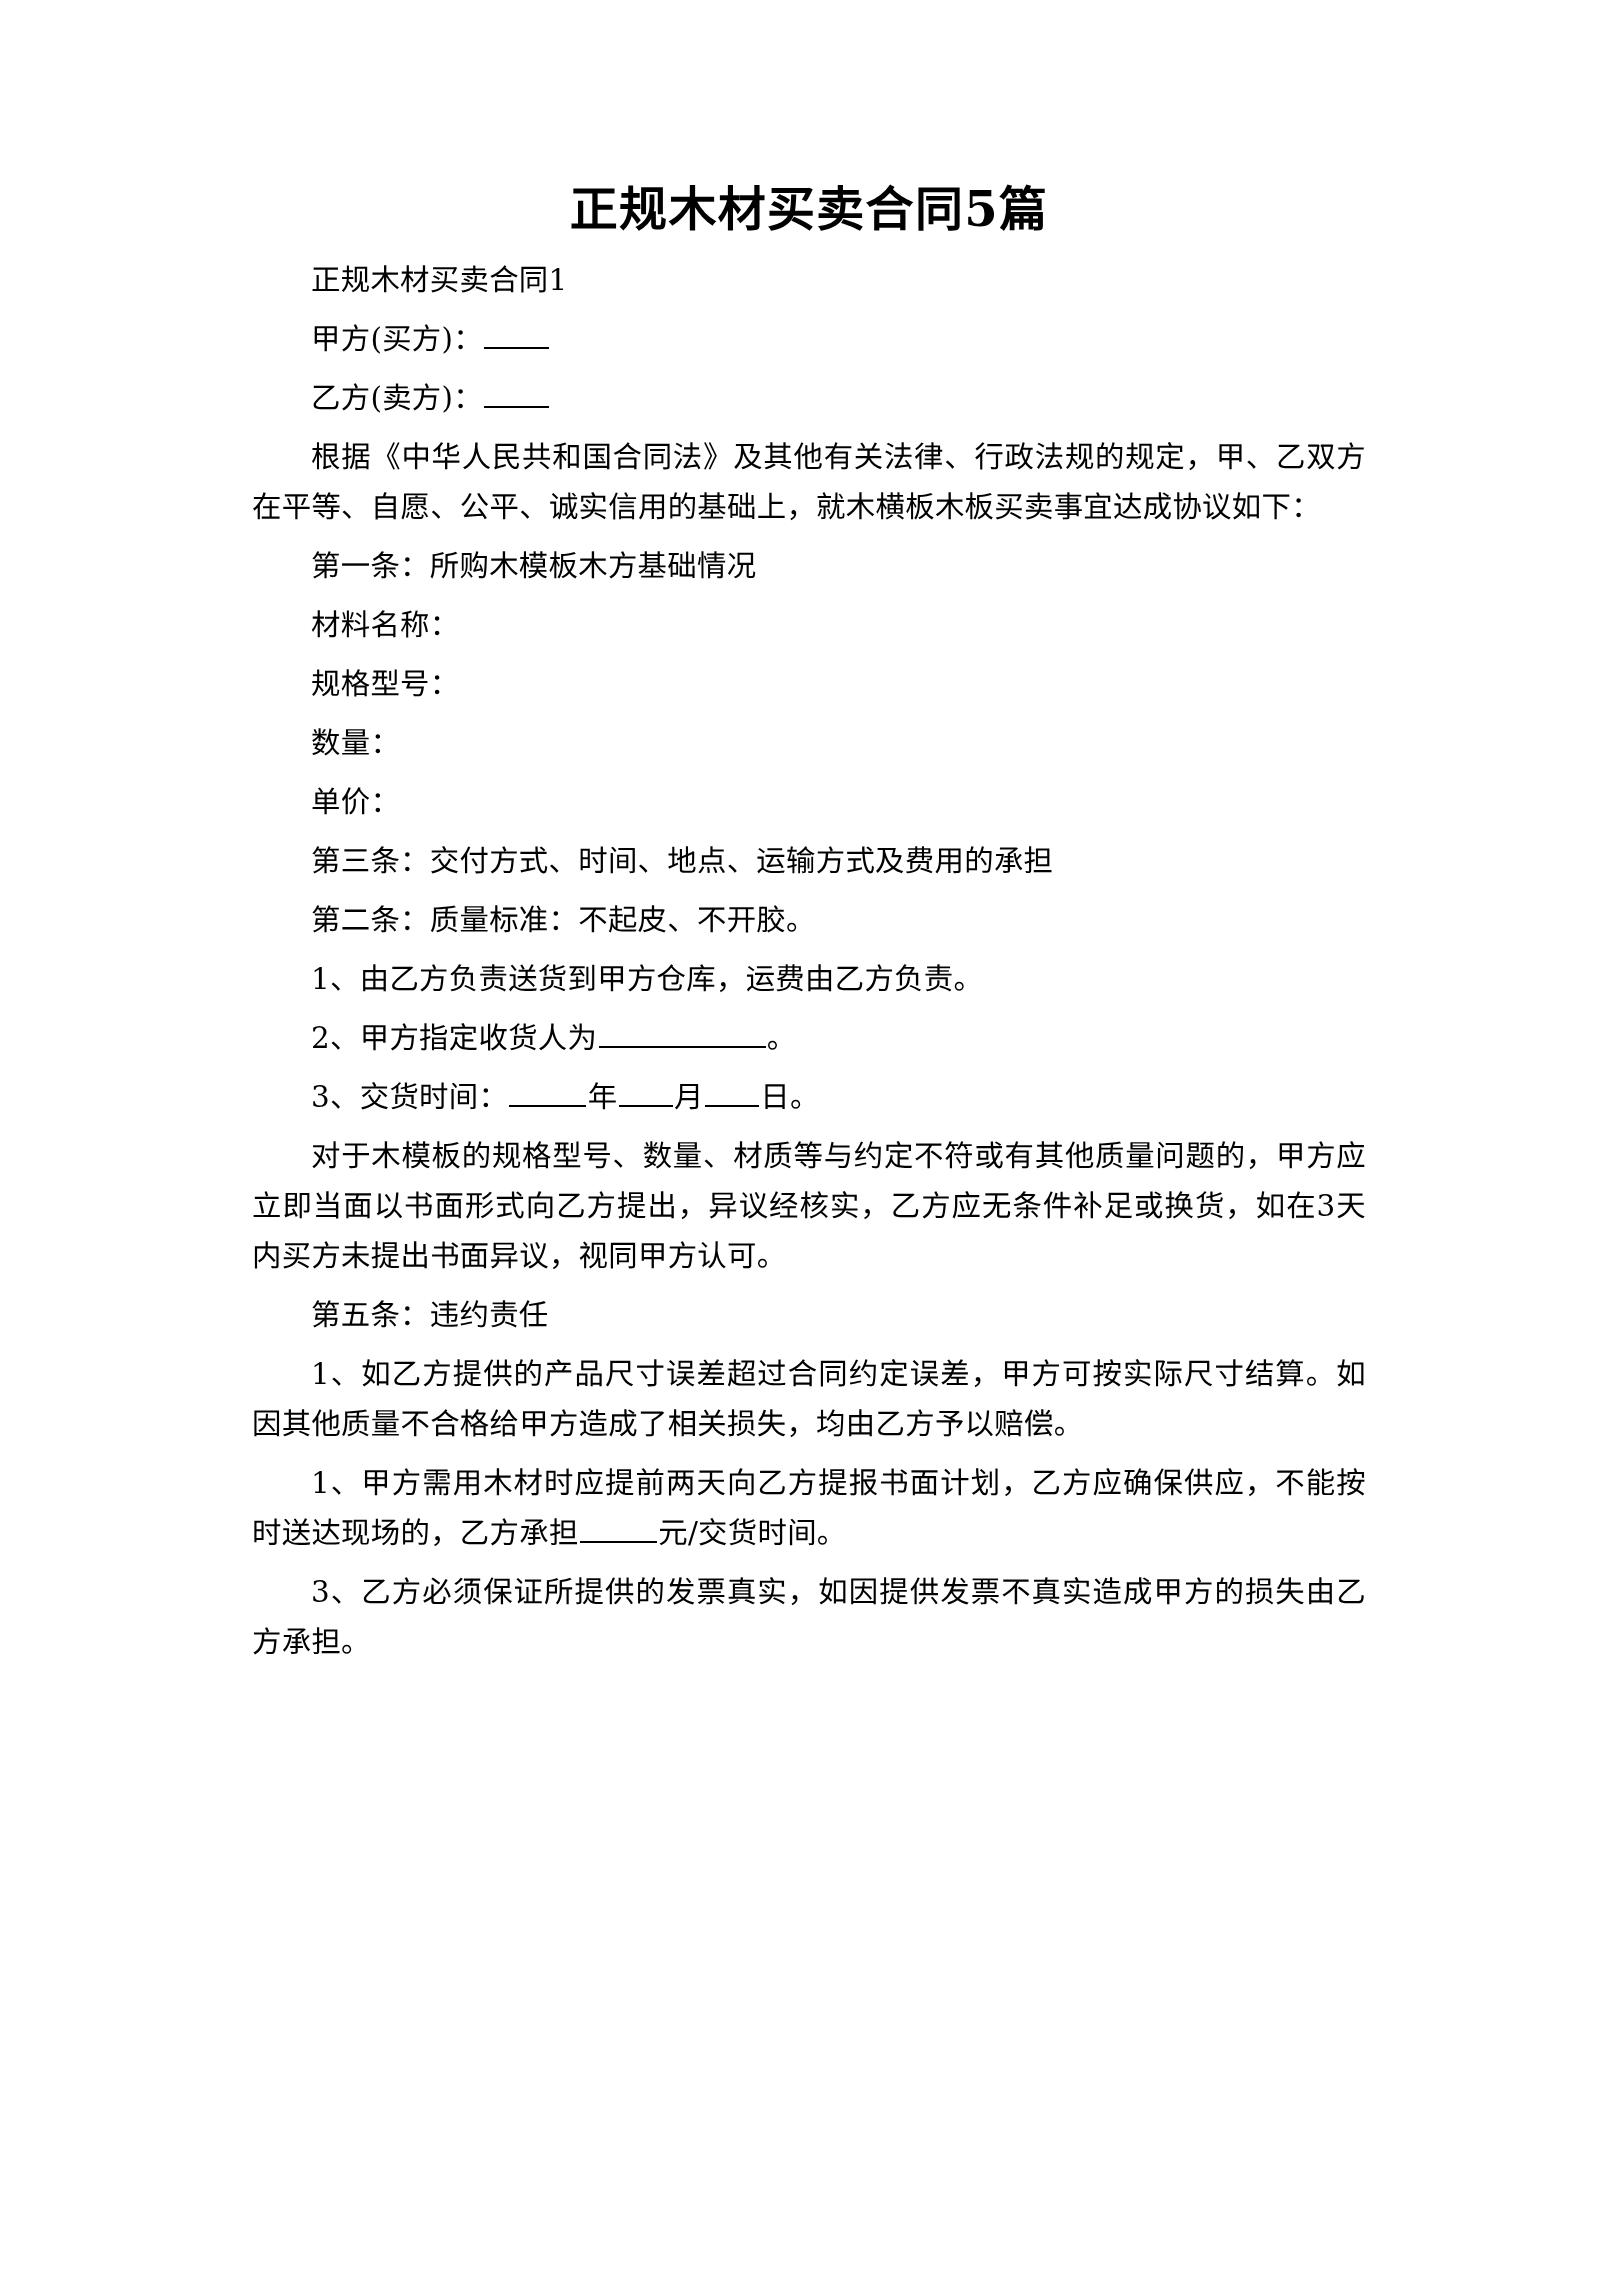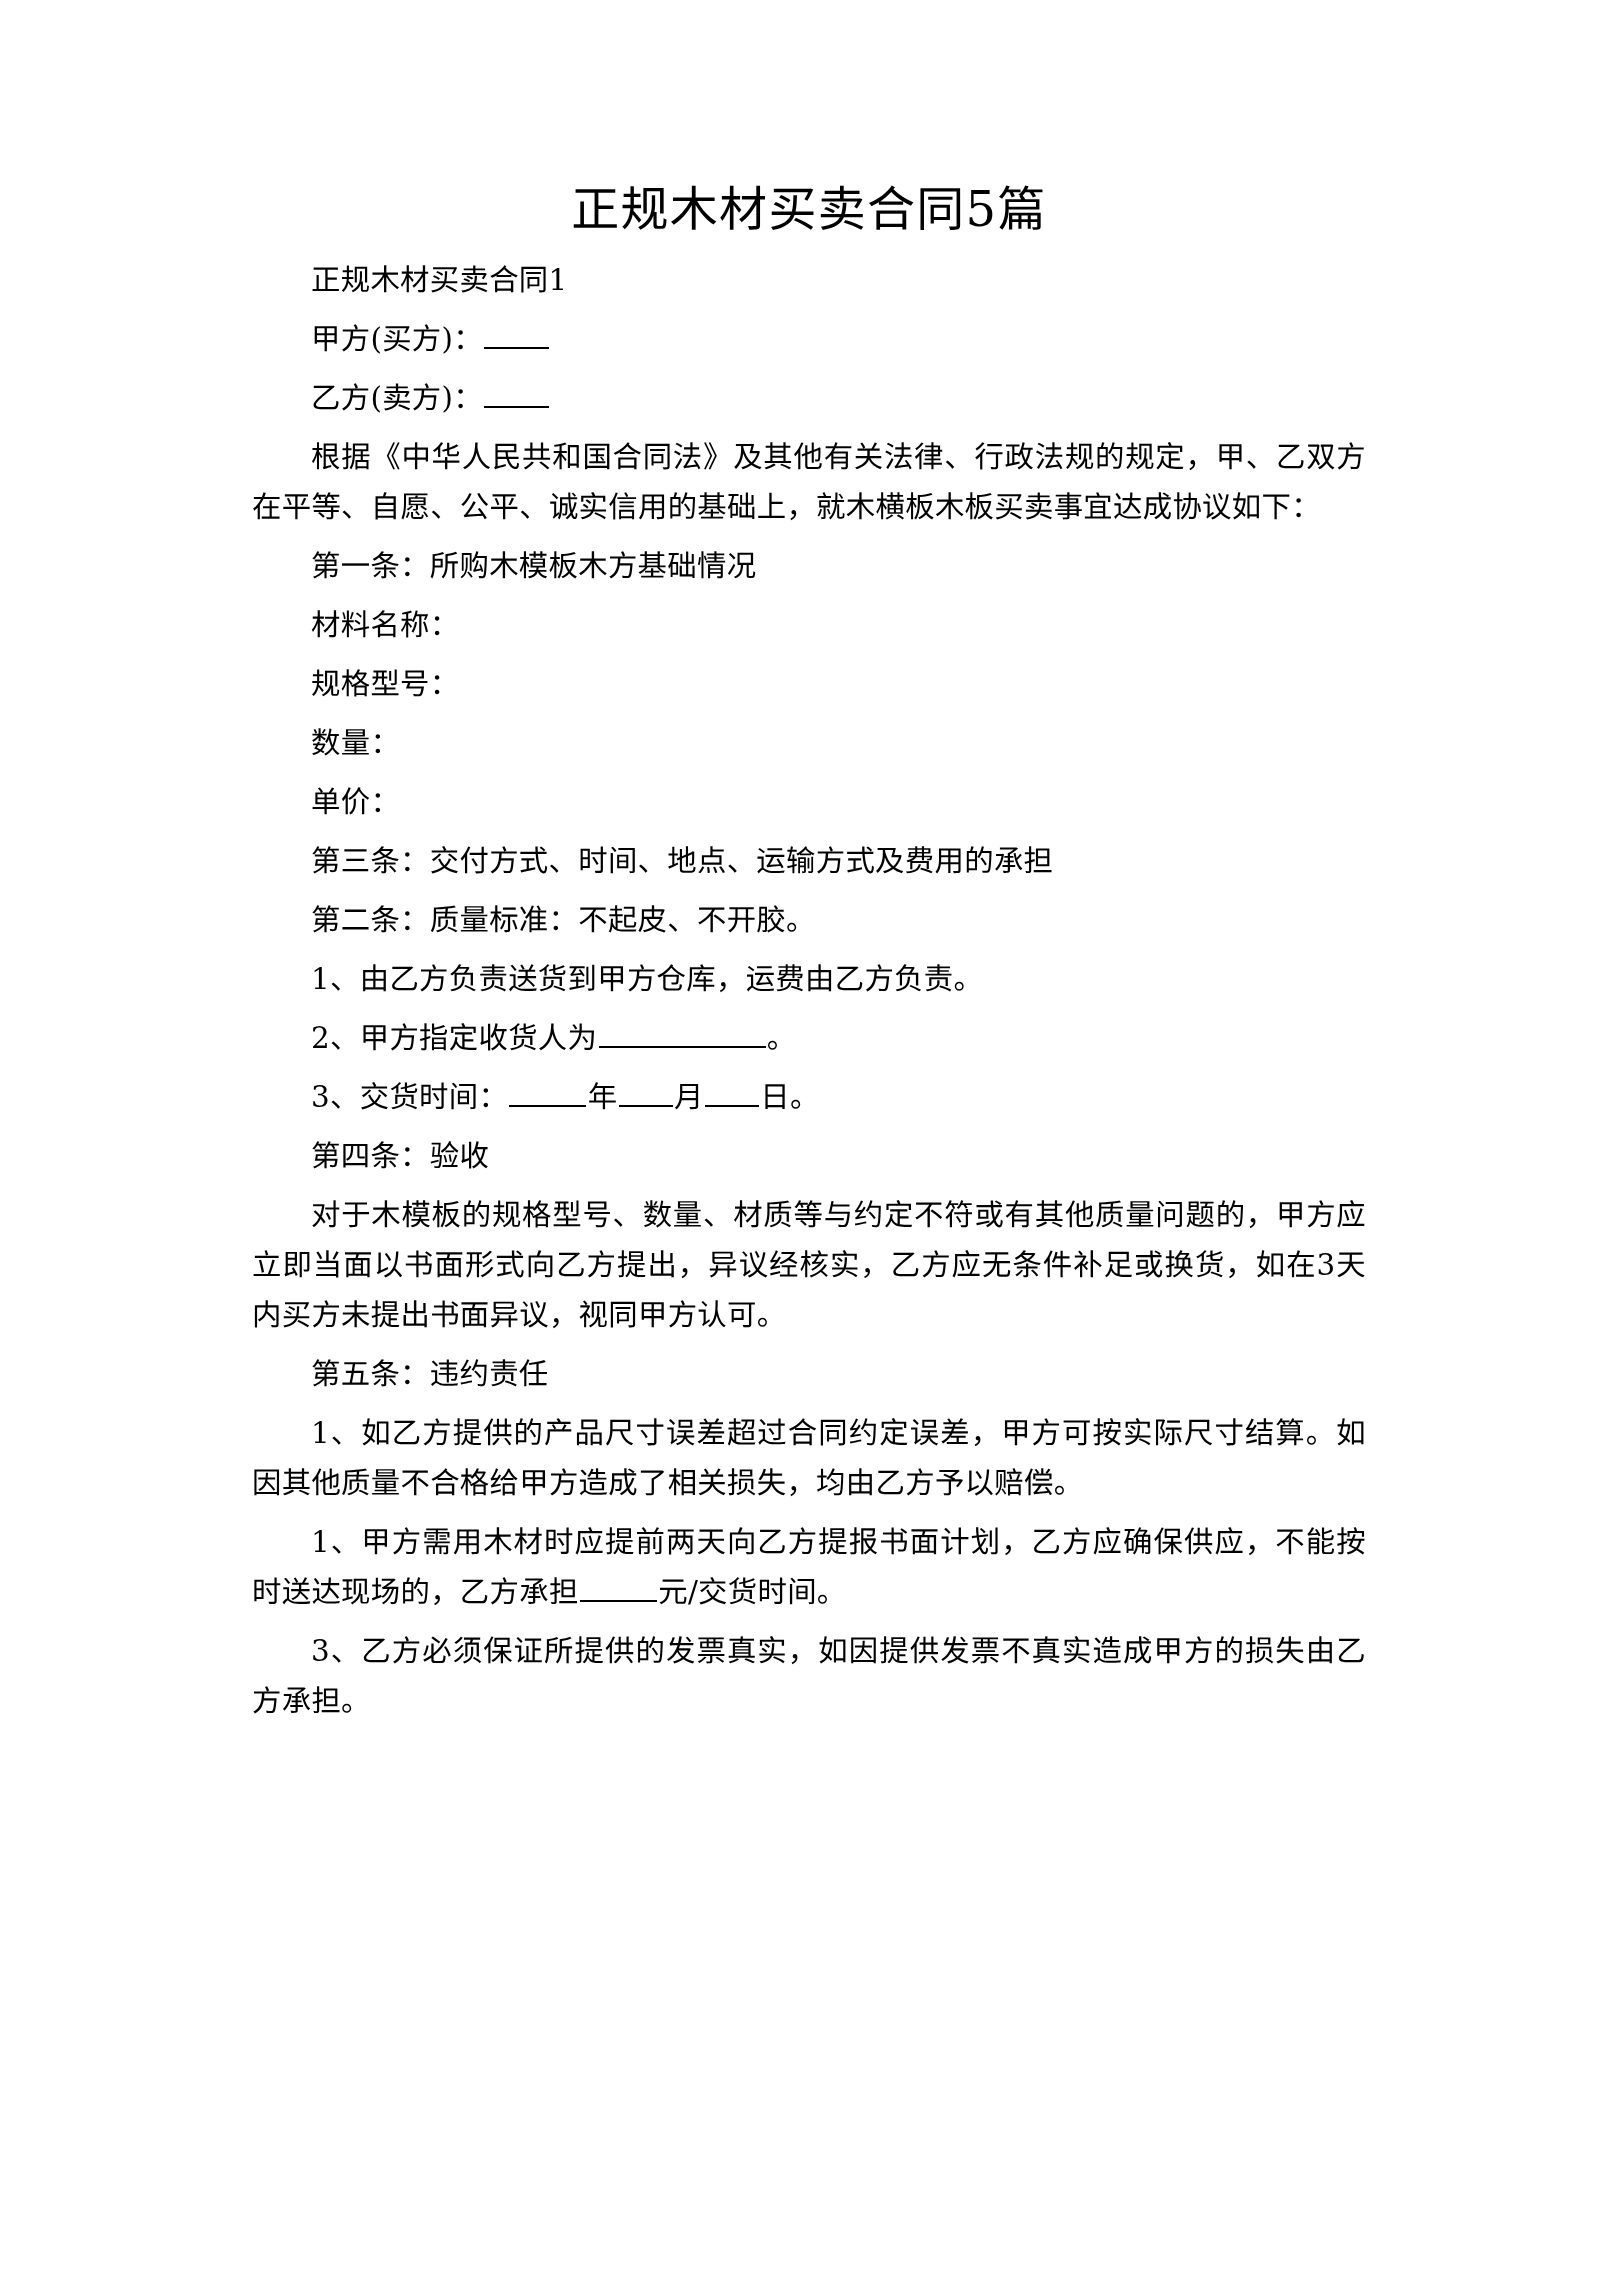--- a/index.html
+++ b/index.html
@@ -22,21 +22,21 @@
   .content {
     position: absolute;
     left: 243px;
     top: 181px;
     width: 1132px;
   }
 
   
   .doc-title {
     font-size: 48px;
-    font-weight: normal;
+    font-weight: bold;
     line-height: 1.18;
     text-align: center;
     letter-spacing: 1.3px;
     margin: 0 0 17px 0;
     white-space: nowrap;
   }
 
   
   .para {
     font-size: 29.4px;
@@ -102,21 +102,20 @@
     <p class="para indent">1、由乙方负责送货到甲方仓库，运费由乙方负责。</p>
 
     <p class="para indent">
       <span>2、甲方指定收货人为</span><span class="blank blank-xl"></span><span>。</span>
     </p>
 
     <p class="para indent">
       <span>3、交货时间：</span><span class="blank blank-l"></span><span>年</span><span class="blank blank-s"></span><span>月</span><span class="blank blank-s"></span><span>日。</span>
     </p>
 
-    <p class="para indent">第四条：验收</p>
 
     <p class="para indent">对于木模板的规格型号、数量、材质等与约定不符或有其他质量问题的，甲方应立即当面以书面形式向乙方提出，异议经核实，乙方应无条件补足或换货，如在3天内买方未提出书面异议，视同甲方认可。</p>
 
     <p class="para indent">第五条：违约责任</p>
 
     <p class="para indent">1、如乙方提供的产品尺寸误差超过合同约定误差，甲方可按实际尺寸结算。如因其他质量不合格给甲方造成了相关损失，均由乙方予以赔偿。</p>
 
     <p class="para indent">
       <span>1、甲方需用木材时应提前两天向乙方提报书面计划，乙方应确保供应，不能按时送达现场的，乙方承担</span><span class="blank blank-l"></span><span>元/交货时间。</span>
     </p>

